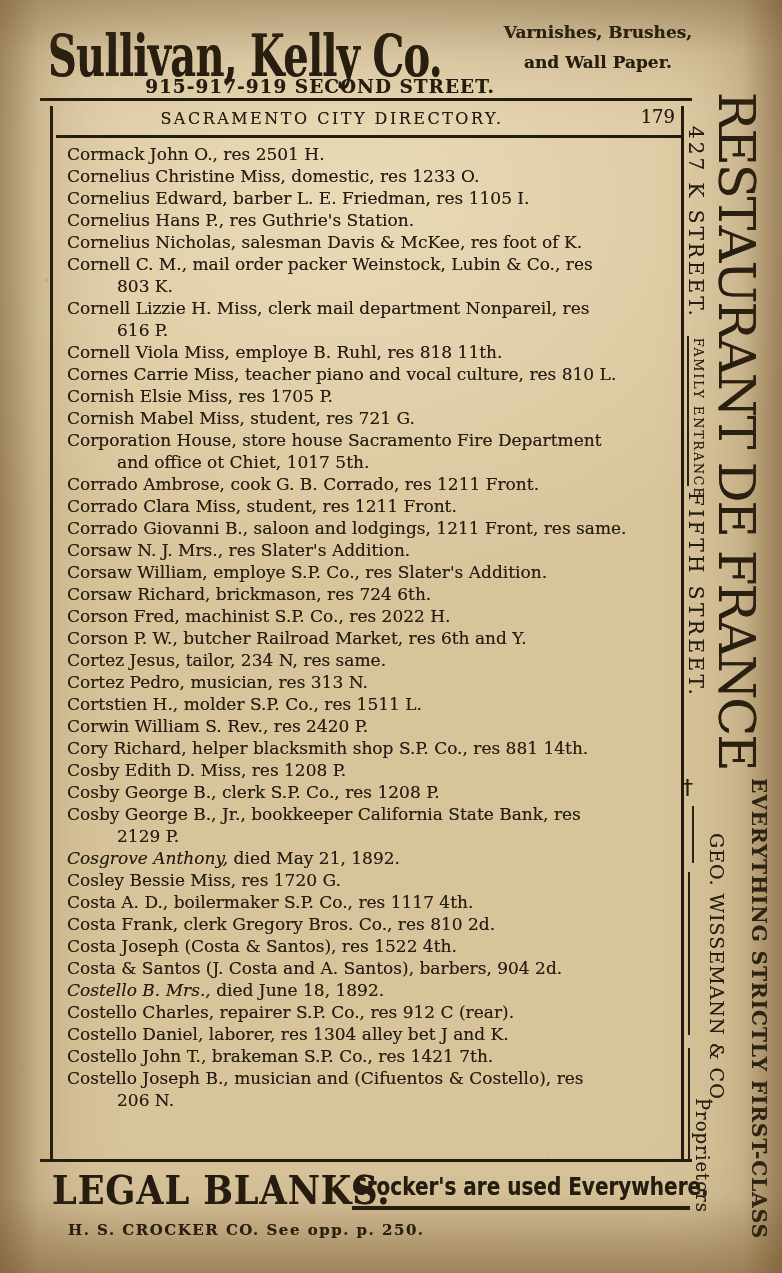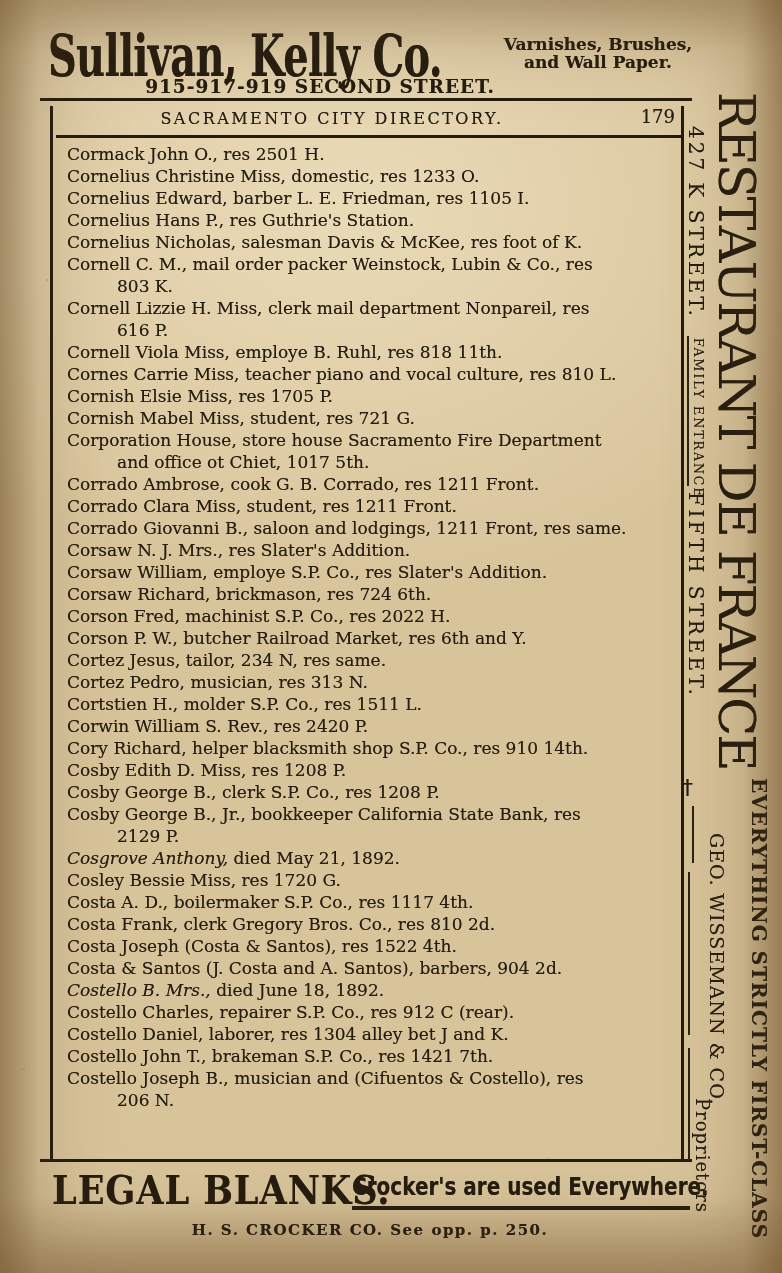--- a/index.html
+++ b/index.html
@@ -21,21 +21,21 @@
     radial-gradient(2px 2px at 46% 7%, rgba(150,105,50,.45), transparent 70%),
     radial-gradient(3px 3px at 88% 33%, rgba(150,105,50,.35), transparent 70%),
     radial-gradient(2px 2px at 70% 91%, rgba(150,105,50,.4), transparent 70%),
     radial-gradient(3px 3px at 30% 97%, rgba(150,105,50,.35), transparent 70%);}
   .ink{color:#241c10;text-shadow:0 0 .6px rgba(36,28,16,.55);}
   
   .company{position:absolute;left:48px;top:22px;font-size:57px;font-weight:bold;
     letter-spacing:-1px;transform:scaleX(.70);transform-origin:left top;white-space:nowrap;}
   .tagline{position:absolute;left:498px;width:200px;text-align:center;
     font-size:17px;font-weight:bold;white-space:nowrap;}
-  .tag1{top:34px;} .tag2{top:52px;}
+  .tag1{top:22px;} .tag2{top:52px;}
   .address{position:absolute;left:55px;top:76px;width:440px;text-align:right;
     font-size:18.5px;font-weight:bold;letter-spacing:1px;}
   
   .rule{position:absolute;background:#241c10;}
   .top-rule{left:40px;top:98px;width:652px;height:2.5px;}
   .hdr-rule{left:56px;top:135px;width:628px;height:2.5px;}
   .bottom-rule{left:40px;top:1159px;width:652px;height:3px;}
   .left-border{left:50px;top:106px;width:2.5px;height:1056px;}
   .right-border{left:681px;top:106px;width:2.5px;height:1056px;}
   
@@ -46,21 +46,21 @@
   .entries{position:absolute;left:67px;top:143px;width:608px;
     font-size:17px;line-height:22px;}
   .entry{padding-left:50px;text-indent:-50px;white-space:pre-wrap;}
   .entry i{font-style:italic;}
   
   .legal{position:absolute;left:52px;top:1166px;font-size:40px;font-weight:bold;
     letter-spacing:1px;transform:scaleX(.88);transform-origin:left top;white-space:nowrap;}
   .slogan{position:absolute;left:352px;top:1172px;font-family:"DejaVu Sans",sans-serif;
     font-size:25px;font-weight:bold;transform:scaleX(.80);transform-origin:left top;white-space:nowrap;}
   .slogan-rule{left:352px;top:1206px;width:338px;height:3.5px;}
-  .crocker-line{position:absolute;left:55px;top:1221px;width:630px;text-align:center;
+  .crocker-line{position:absolute;left:68px;top:1221px;width:630px;
     font-size:15px;font-weight:bold;letter-spacing:1.5px;white-space:nowrap;}
   
   .v{position:absolute;writing-mode:vertical-rl;white-space:nowrap;}
   .restaurant{left:707px;top:92px;font-size:51px;letter-spacing:-2px;}
   .everything{left:747px;top:778px;font-size:20px;font-weight:bold;letter-spacing:1px;}
   .street427{left:684px;top:126px;font-size:20px;letter-spacing:3px;}
   .family{left:691px;top:338px;font-size:12.5px;letter-spacing:2px;}
   .fifth{left:684px;top:492px;font-size:20px;letter-spacing:3.5px;}
   .wissemann{left:706px;top:833px;font-size:19px;letter-spacing:1px;}
   .proprietors{left:692px;top:1098px;font-size:18px;letter-spacing:1px;}
@@ -112,21 +112,21 @@
       <div class="entry">Corrado Giovanni B., saloon and lodgings, 1211 Front, res same.</div>
       <div class="entry">Corsaw N. J. Mrs., res Slater's Addition.</div>
       <div class="entry">Corsaw William, employe S.P. Co., res Slater's Addition.</div>
       <div class="entry">Corsaw Richard, brickmason, res 724 6th.</div>
       <div class="entry">Corson Fred, machinist S.P. Co., res 2022 H.</div>
       <div class="entry">Corson P. W., butcher Railroad Market, res 6th and Y.</div>
       <div class="entry">Cortez Jesus, tailor, 234 N, res same.</div>
       <div class="entry">Cortez Pedro, musician, res 313 N.</div>
       <div class="entry">Cortstien H., molder S.P. Co., res 1511 L.</div>
       <div class="entry">Corwin William S. Rev., res 2420 P.</div>
-      <div class="entry">Cory Richard, helper blacksmith shop S.P. Co., res 910 14th.</div>
+      <div class="entry">Cory Richard, helper blacksmith shop S.P. Co., res 881 14th.</div>
       <div class="entry">Cosby Edith D. Miss, res 1208 P.</div>
       <div class="entry">Cosby George B., clerk S.P. Co., res 1208 P.</div>
       <div class="entry">Cosby George B., Jr., bookkeeper California State Bank, res
 2129 P.</div>
       <div class="entry"><i>Cosgrove Anthony,</i> died May 21, 1892.</div>
       <div class="entry">Cosley Bessie Miss, res 1720 G.</div>
       <div class="entry">Costa A. D., boilermaker S.P. Co., res 1117 4th.</div>
       <div class="entry">Costa Frank, clerk Gregory Bros. Co., res 810 2d.</div>
       <div class="entry">Costa Joseph (Costa &amp; Santos), res 1522 4th.</div>
       <div class="entry">Costa &amp; Santos (J. Costa and A. Santos), barbers, 904 2d.</div>

